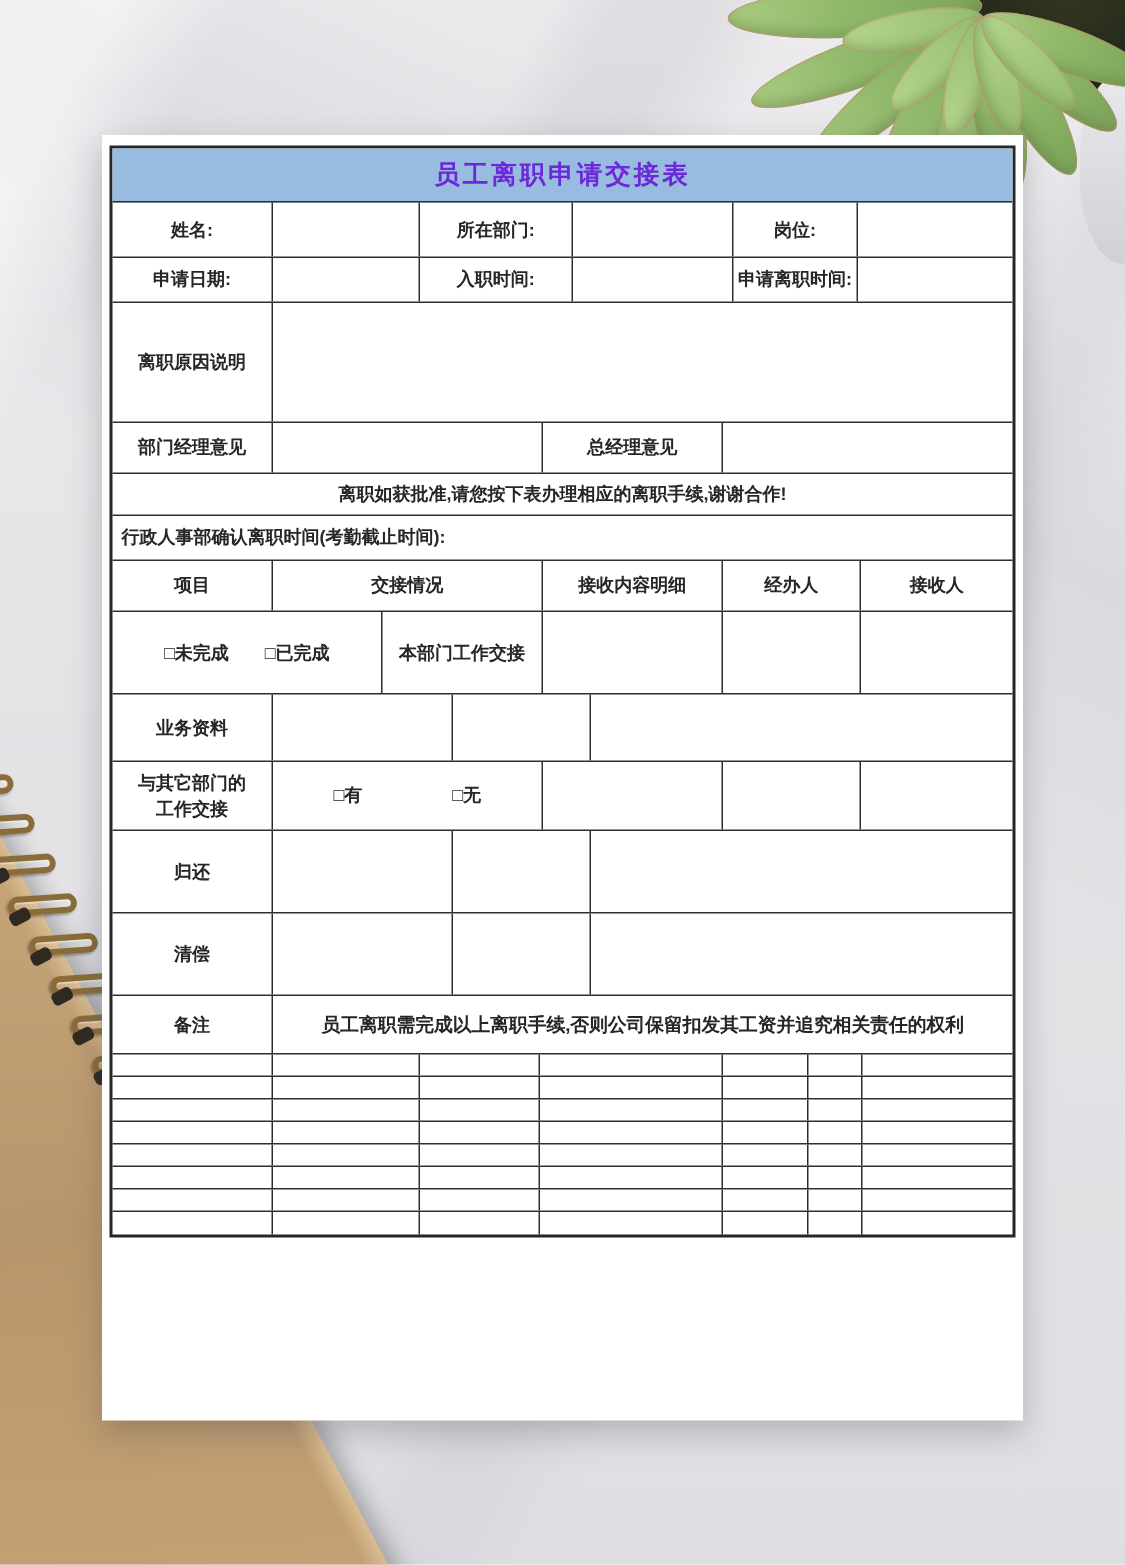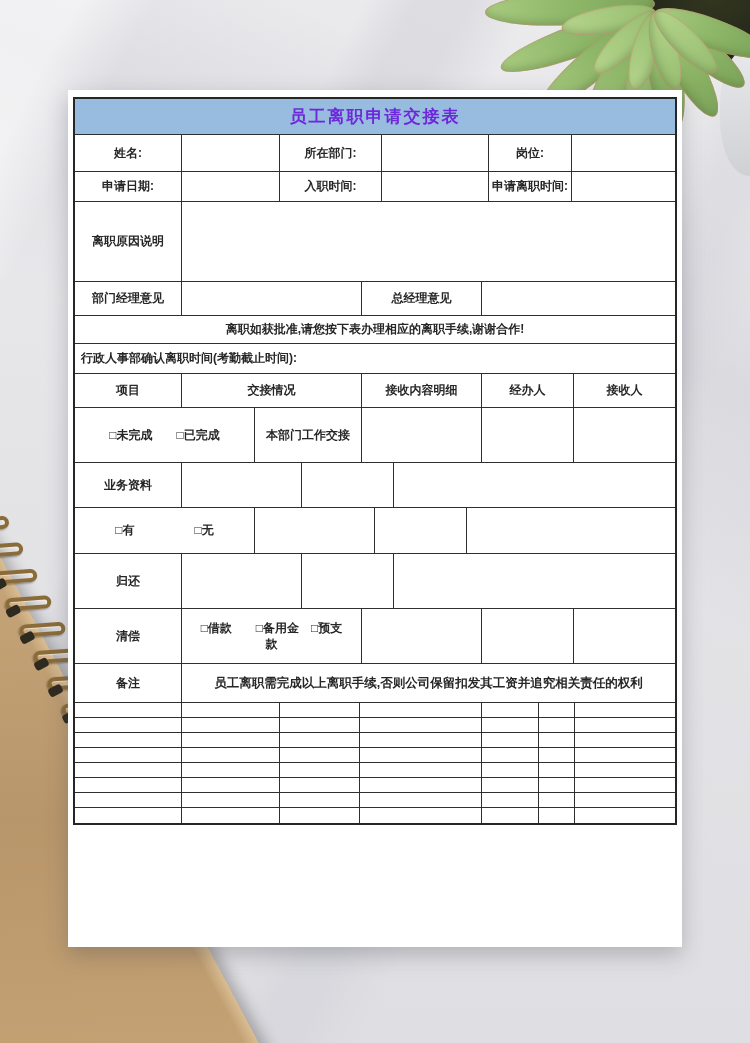--- a/index.html
+++ b/index.html
@@ -190,38 +190,38 @@
     </div>
 
     <div class="trow h45">
       <div class="cell" style="flex:0 0 107px">业务资料</div>
       <div class="cell" style="flex:0 0 120px"></div>
       <div class="cell" style="flex:0 0 92px"></div>
       <div class="cell"></div>
     </div>
 
     <div class="trow h46">
+      <div class="cell" style="flex:0 0 107px">与其它部门的
+工作交接</div>
       <div class="cell" style="flex:0 0 180px">□有　　　　　□无</div>
       <div class="cell" style="flex:0 0 120px"></div>
       <div class="cell" style="flex:0 0 92px"></div>
       <div class="cell"></div>
     </div>
 
 
     <div class="trow h55">
       <div class="cell" style="flex:0 0 107px">归还</div>
       <div class="cell" style="flex:0 0 120px"></div>
       <div class="cell" style="flex:0 0 92px"></div>
       <div class="cell"></div>
     </div>
 
     <div class="trow h55">
       <div class="cell" style="flex:0 0 107px">清偿</div>
-      <div class="cell" style="flex:0 0 180px">□借款　　□备用金　□预支
-款</div>
       <div class="cell" style="flex:0 0 120px"></div>
       <div class="cell" style="flex:0 0 92px"></div>
       <div class="cell"></div>
     </div>
 
     <div class="trow h39">
       <div class="cell" style="flex:0 0 107px">备注</div>
       <div class="cell bold13">员工离职需完成以上离职手续,否则公司保留扣发其工资并追究相关责任的权利</div>
     </div>
 

